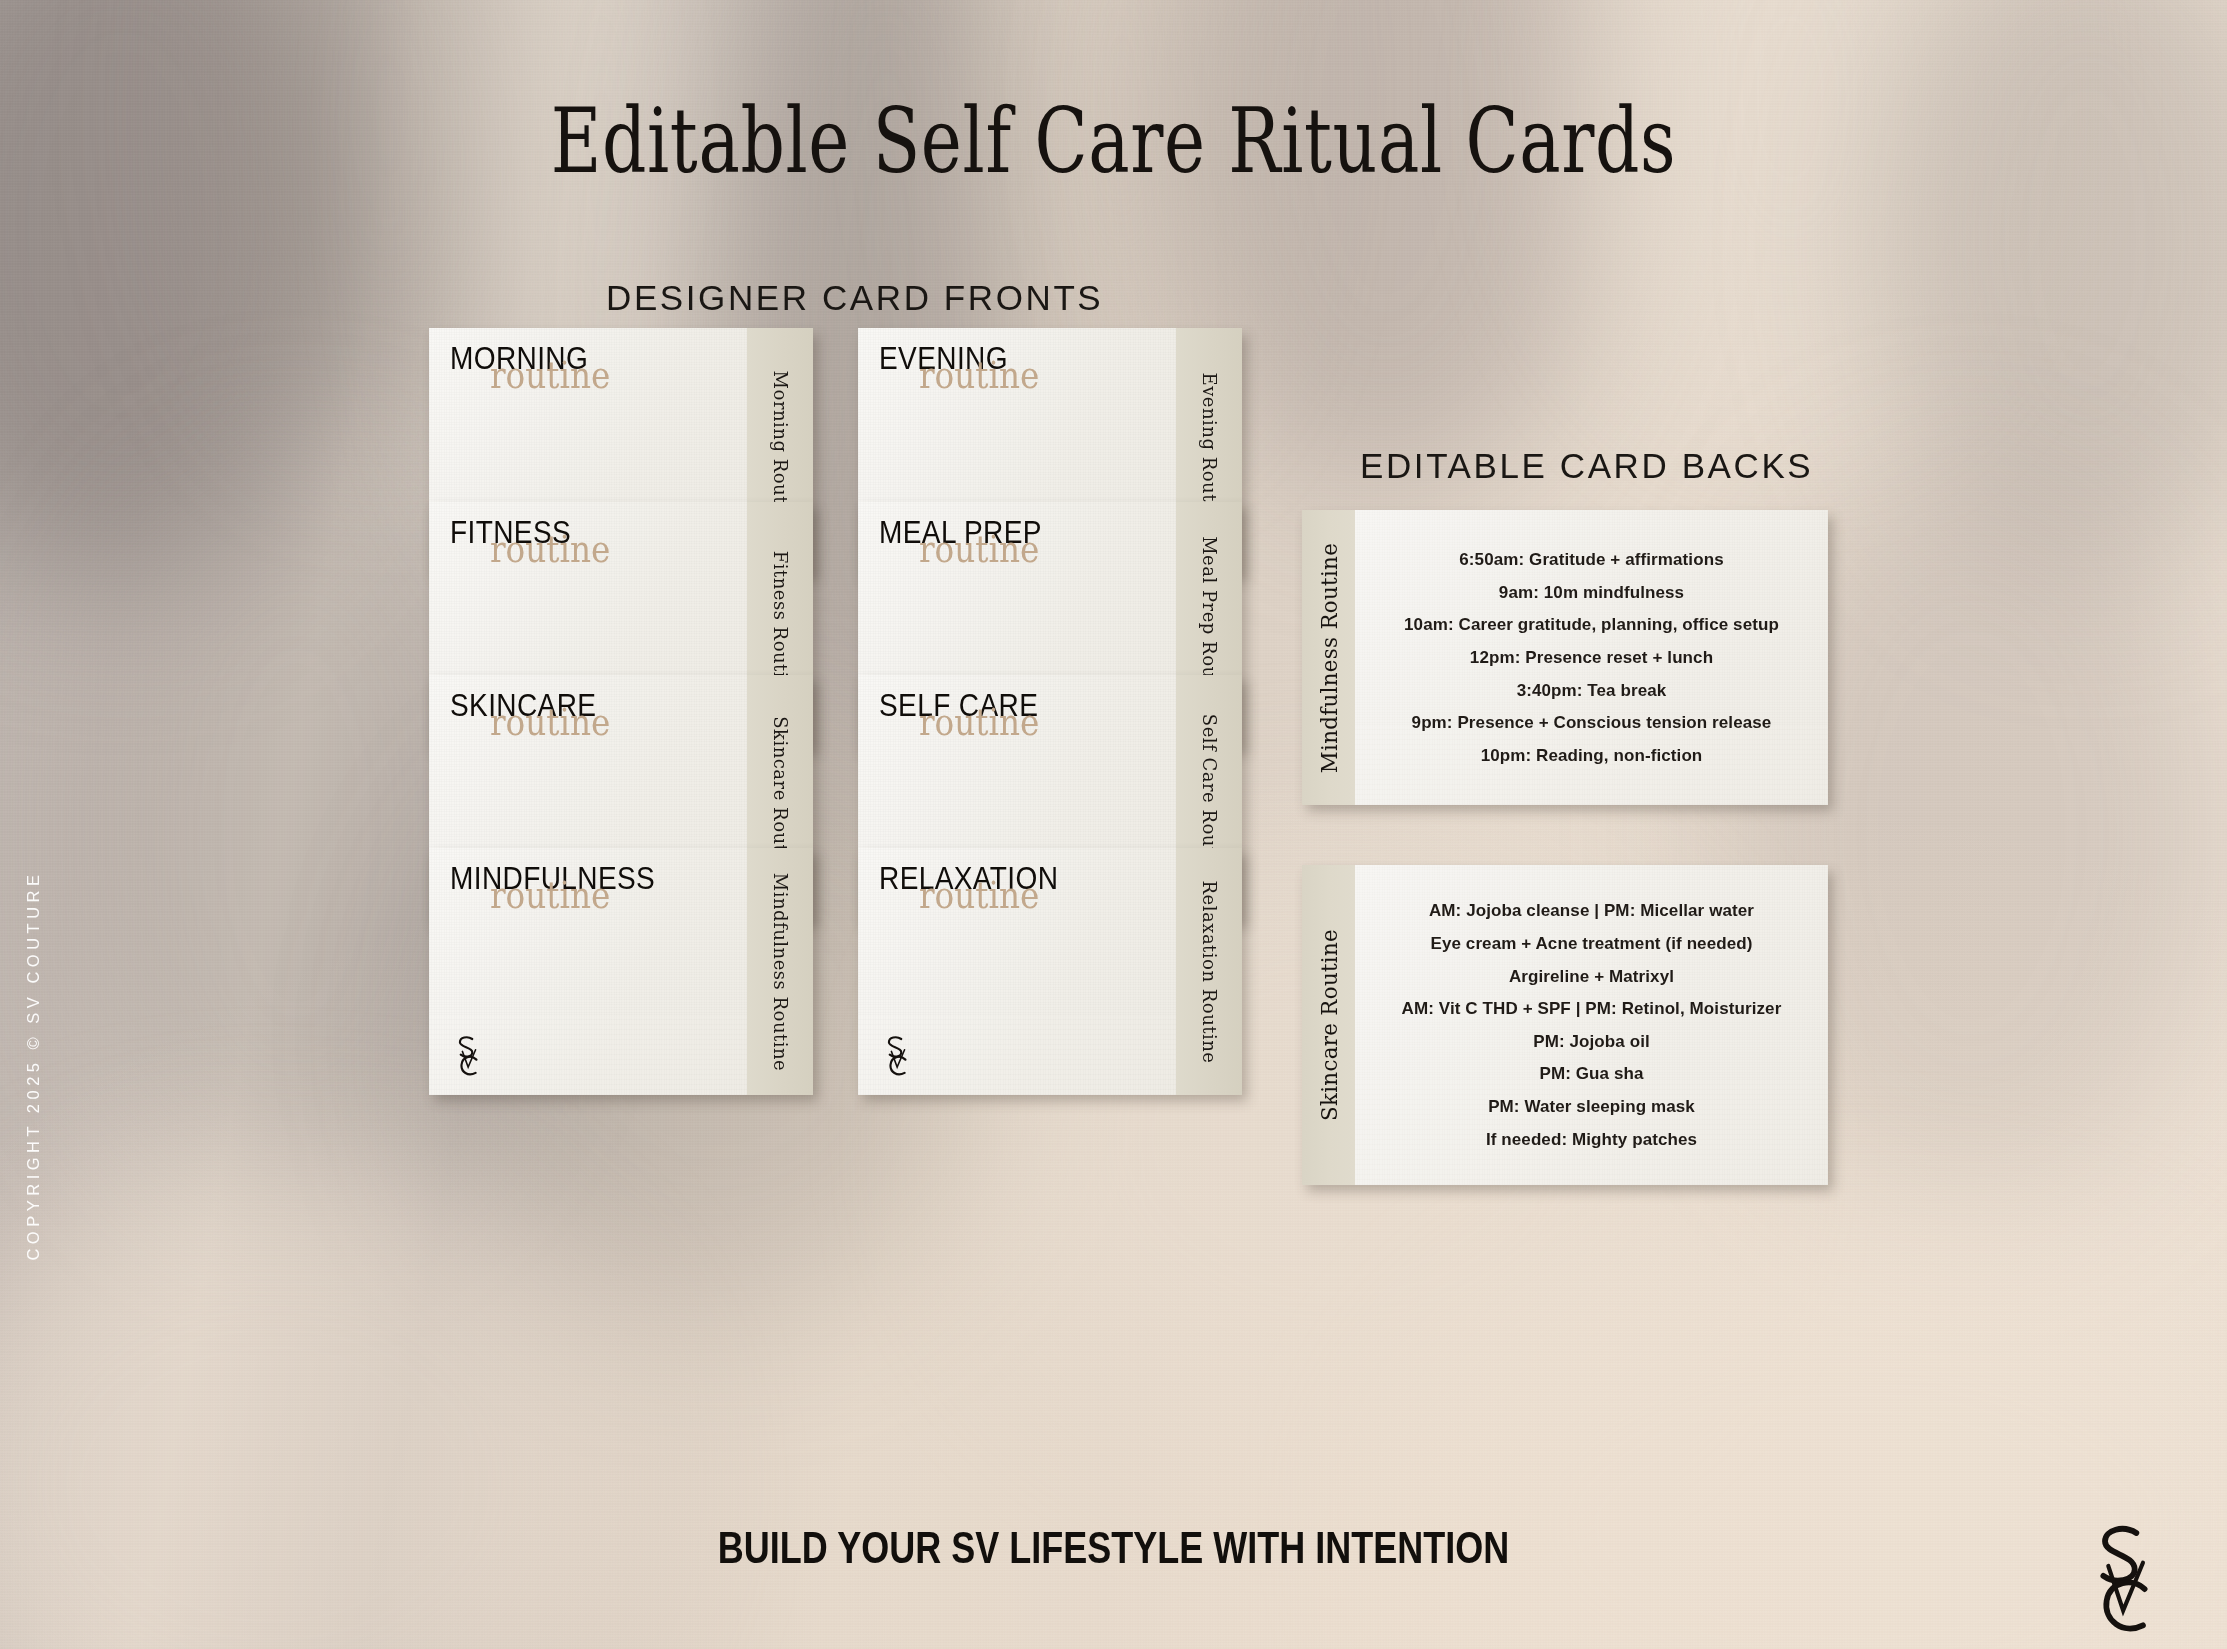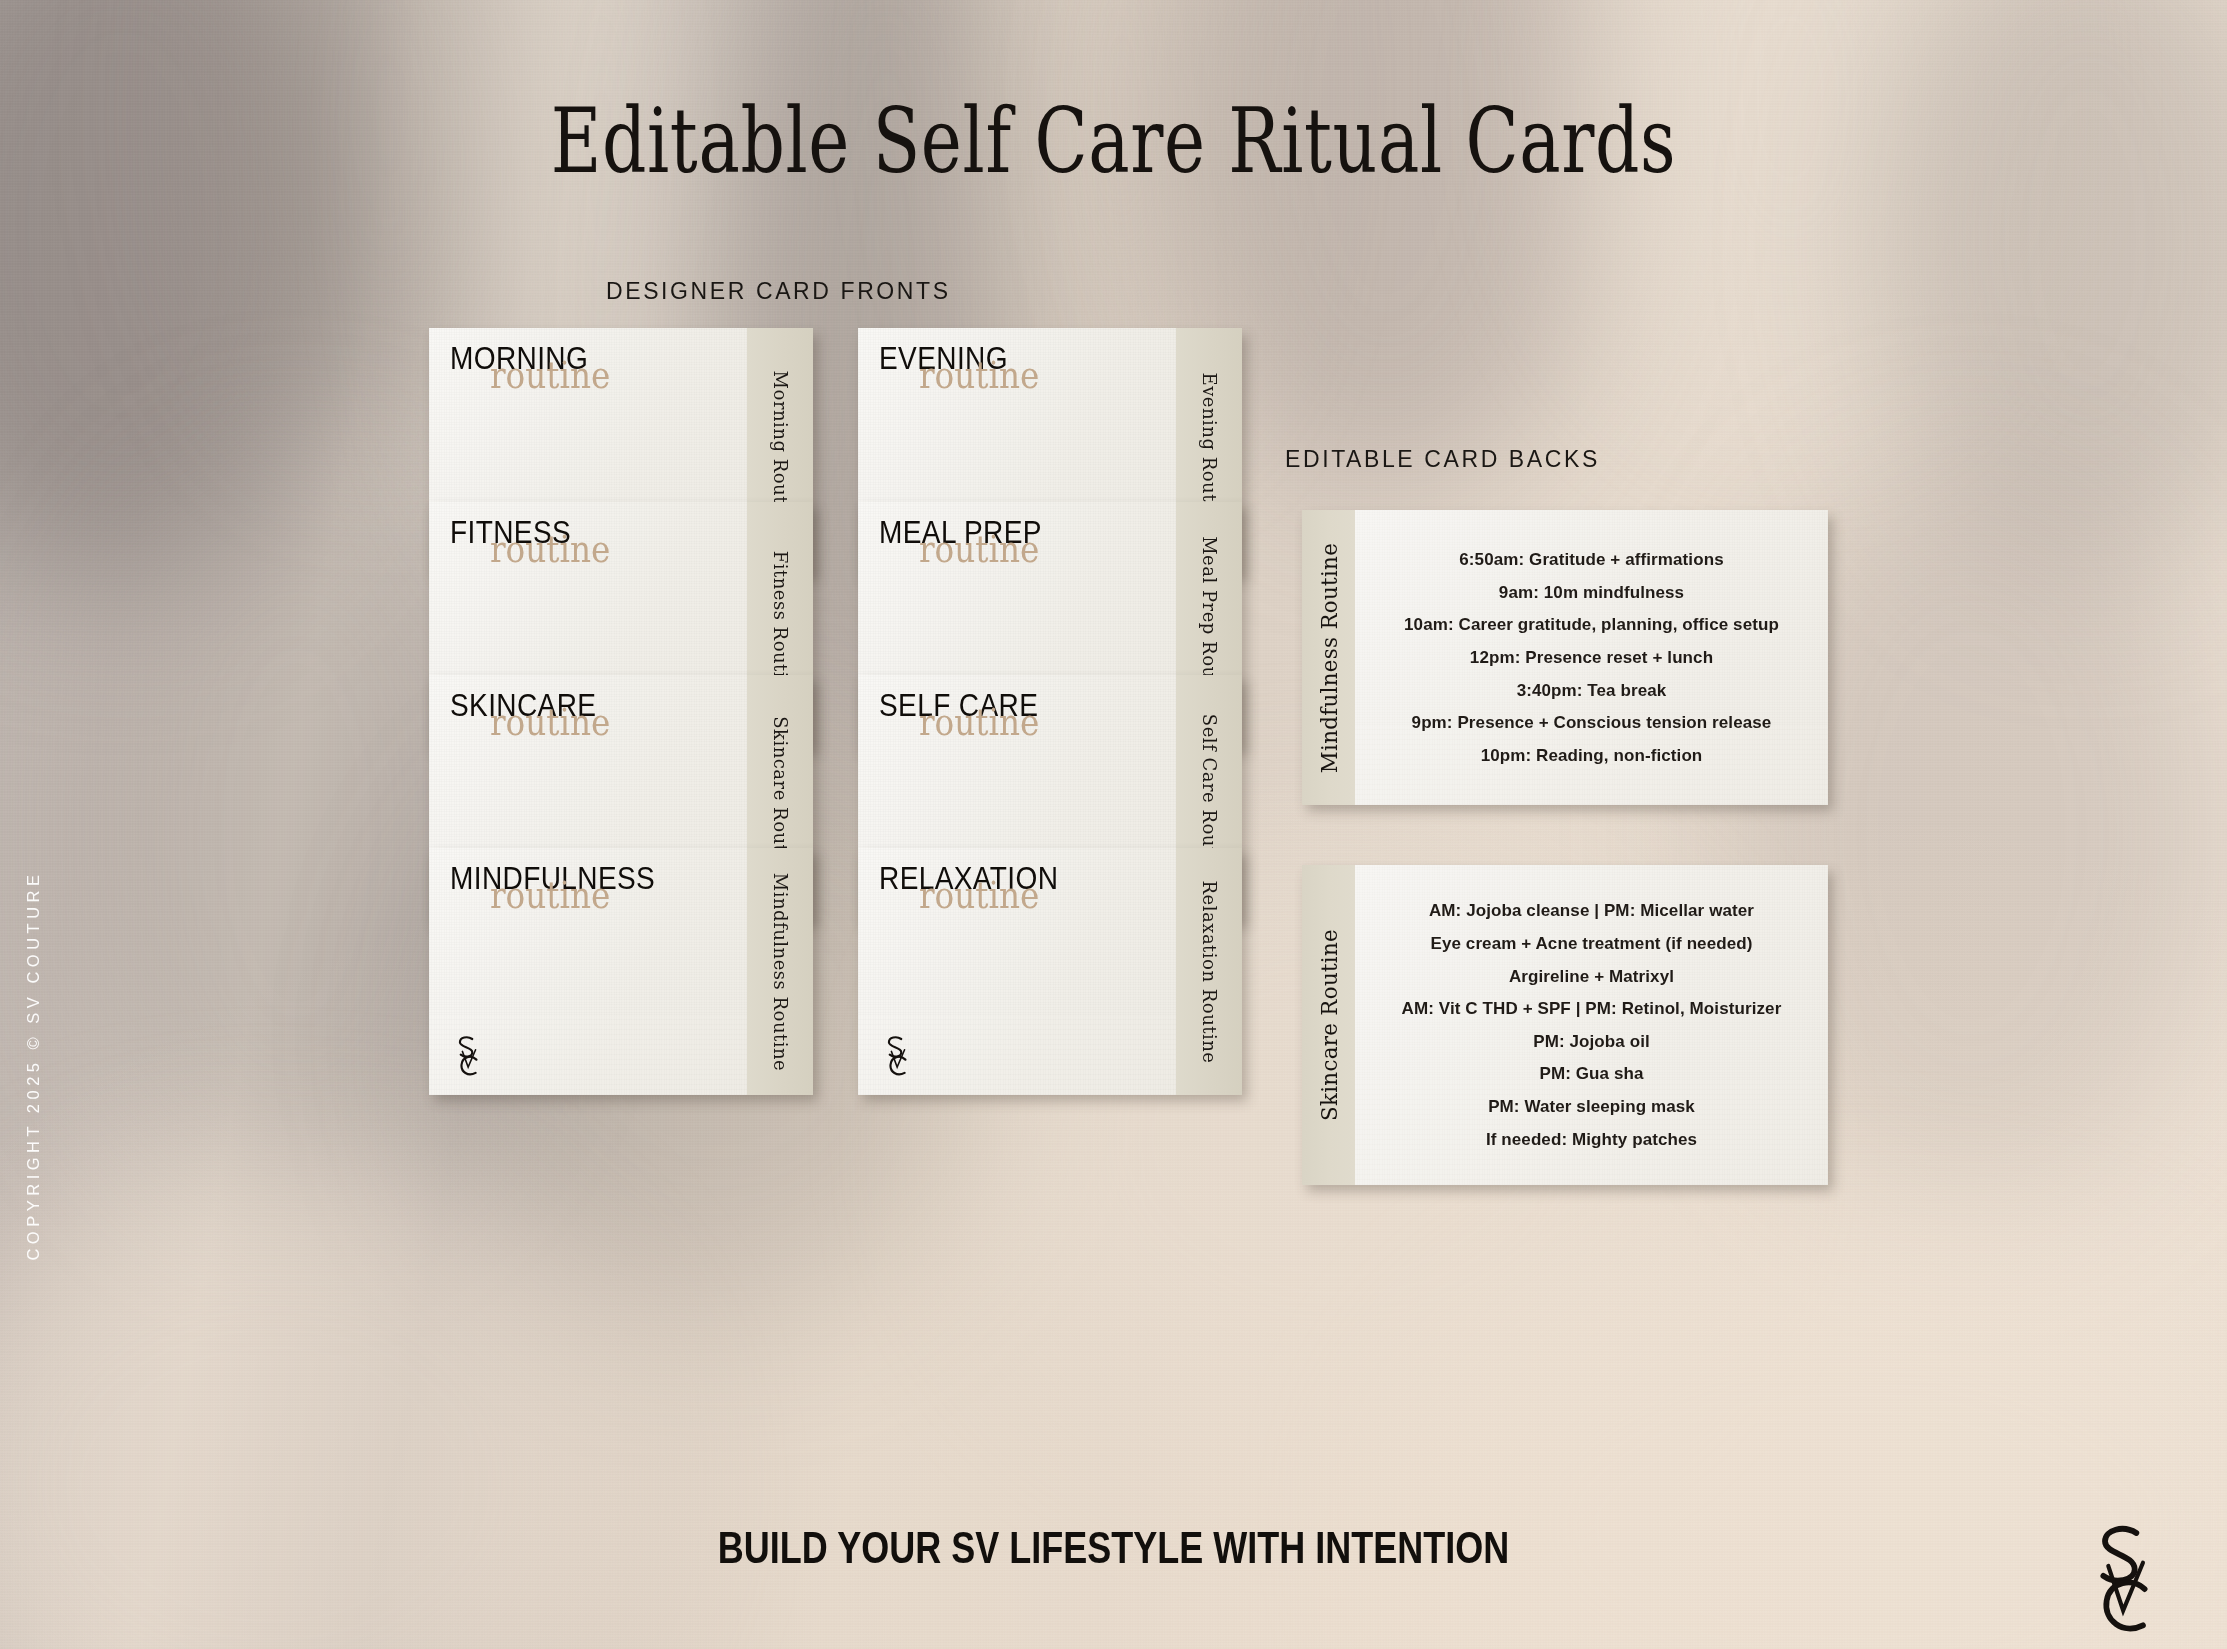--- a/index.html
+++ b/index.html
@@ -48,25 +48,25 @@
     font-size:89px;letter-spacing:0.8px;color:#16120f;
     font-weight:400;line-height:1;
     transform:scaleX(.78);
     white-space:nowrap;
   }
 
   
   .section-head{
     position:absolute;
     font-family:"Liberation Sans", sans-serif;
-    font-weight:400;font-size:23px;letter-spacing:2.6px;color:#1a1714;
+    font-weight:400;font-size:35px;letter-spacing:2.6px;color:#1a1714;
     white-space:nowrap;
   }
   #head-fronts{left:606px;top:278px;}
-  #head-backs{left:1285px;top:446px;}
+  #head-backs{left:1360px;top:446px;}
 
   
   .cardf{
     position:absolute;width:384px;height:247px;
     background:#eeece6;
     box-shadow:5px 7.4px 11.5px rgba(70,58,50,.30);
   }
   .cardf .paper{
     position:absolute;inset:0;
     background:

